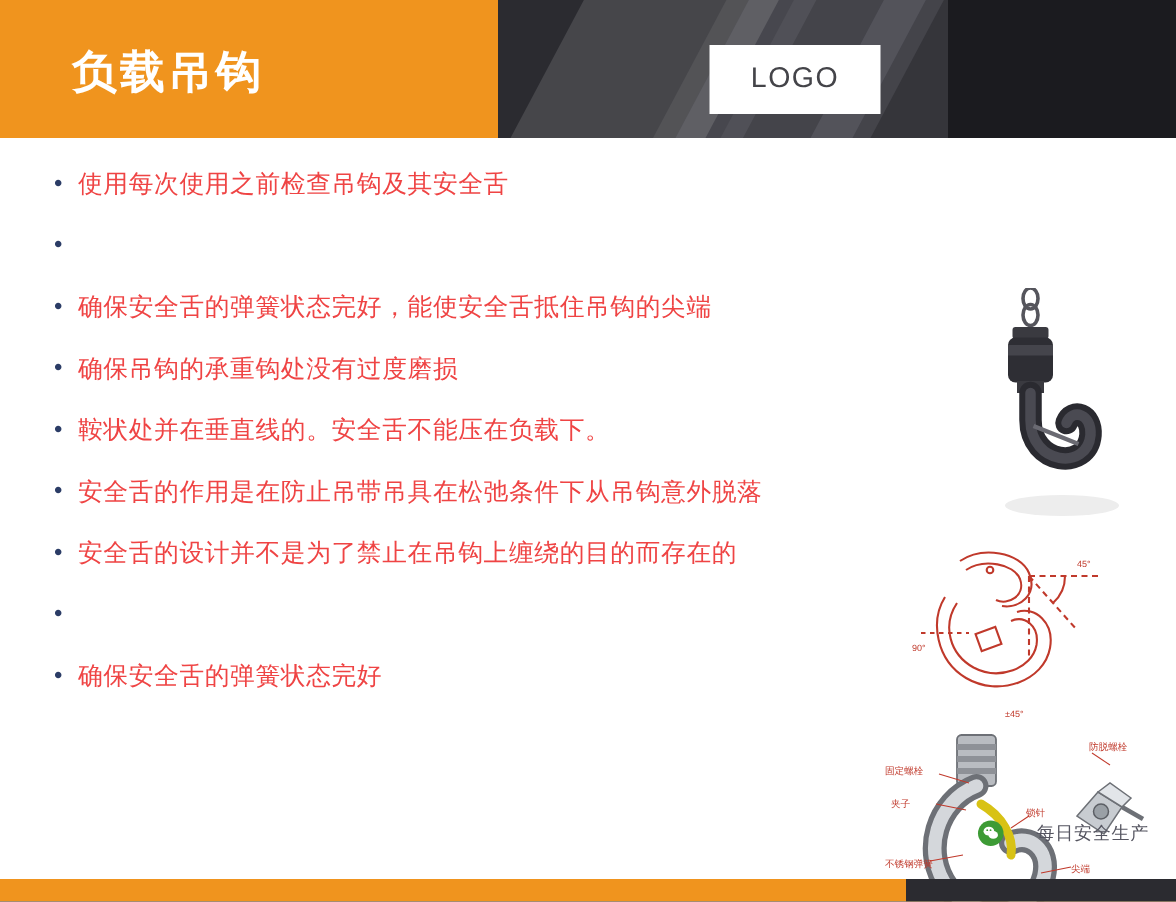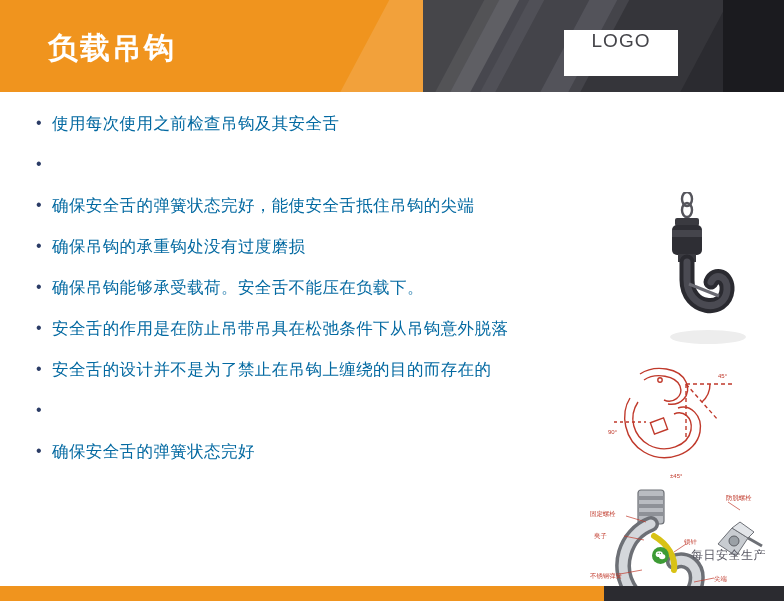--- a/index.html
+++ b/index.html
@@ -17,21 +17,21 @@
     position: relative;
     width: 784px;
     height: 601px;
     background: #1b1b1f;
     overflow: hidden;
   }
   
   .header {
     position: absolute;
     left: 0; top: 0;
-    width: 723px;
+    width: 632px;
     height: 92px;
     background: #f0941e;
     overflow: hidden;
   }
   .header-dark-right {
     position: absolute;
     right: 0; top: 0;
     width: 300px;
     height: 92px;
     background: #2b2b30;
@@ -84,21 +84,21 @@
     color: #ffffff;
     letter-spacing: 2px;
     z-index: 5;
   }
   .logo-box {
     position: absolute;
     right: 45px; top: 30px;
     width: 114px; height: 46px;
     background: #ffffff;
     display: flex;
-    align-items: flex-start;
+    align-items: center;
     justify-content: center;
     z-index: 6;
   }
   .logo-box span {
     font-size: 19px;
     color: #444449;
     letter-spacing: 1px;
   }
   
   .body-area {
@@ -120,21 +120,21 @@
   }
   .bullet .dot {
     width: 16px;
     flex: 0 0 16px;
     color: #2b3c66;
     font-size: 16px;
     line-height: 22px;
     text-align: left;
   }
   .bullet .txt {
-    color: #0369a1;
+    color: #ef4444;
     font-size: 16.5px;
     line-height: 22px;
     letter-spacing: 0.4px;
     font-family: "Liberation Sans", "DejaVu Sans", sans-serif;
   }
   
   .footer {
     position: absolute;
     left: 0; bottom: 0;
     width: 784px; height: 15px;
@@ -216,21 +216,21 @@
       <div class="bullet">
         <div class="dot">•</div>
         <div class="txt">确保安全舌的弹簧状态完好，能使安全舌抵住吊钩的尖端</div>
       </div>
       <div class="bullet">
         <div class="dot">•</div>
         <div class="txt">确保吊钩的承重钩处没有过度磨损</div>
       </div>
       <div class="bullet">
         <div class="dot">•</div>
-        <div class="txt">确保吊钩能够承受载荷。安全舌不能压在负载下。</div>
+        <div class="txt">鞍状处并在垂直线的。安全舌不能压在负载下。</div>
       </div>
       <div class="bullet">
         <div class="dot">•</div>
         <div class="txt">安全舌的作用是在防止吊带吊具在松弛条件下从吊钩意外脱落</div>
       </div>
       <div class="bullet">
         <div class="dot">•</div>
         <div class="txt">安全舌的设计并不是为了禁止在吊钩上缠绕的目的而存在的</div>
       </div>
       <div class="bullet">

